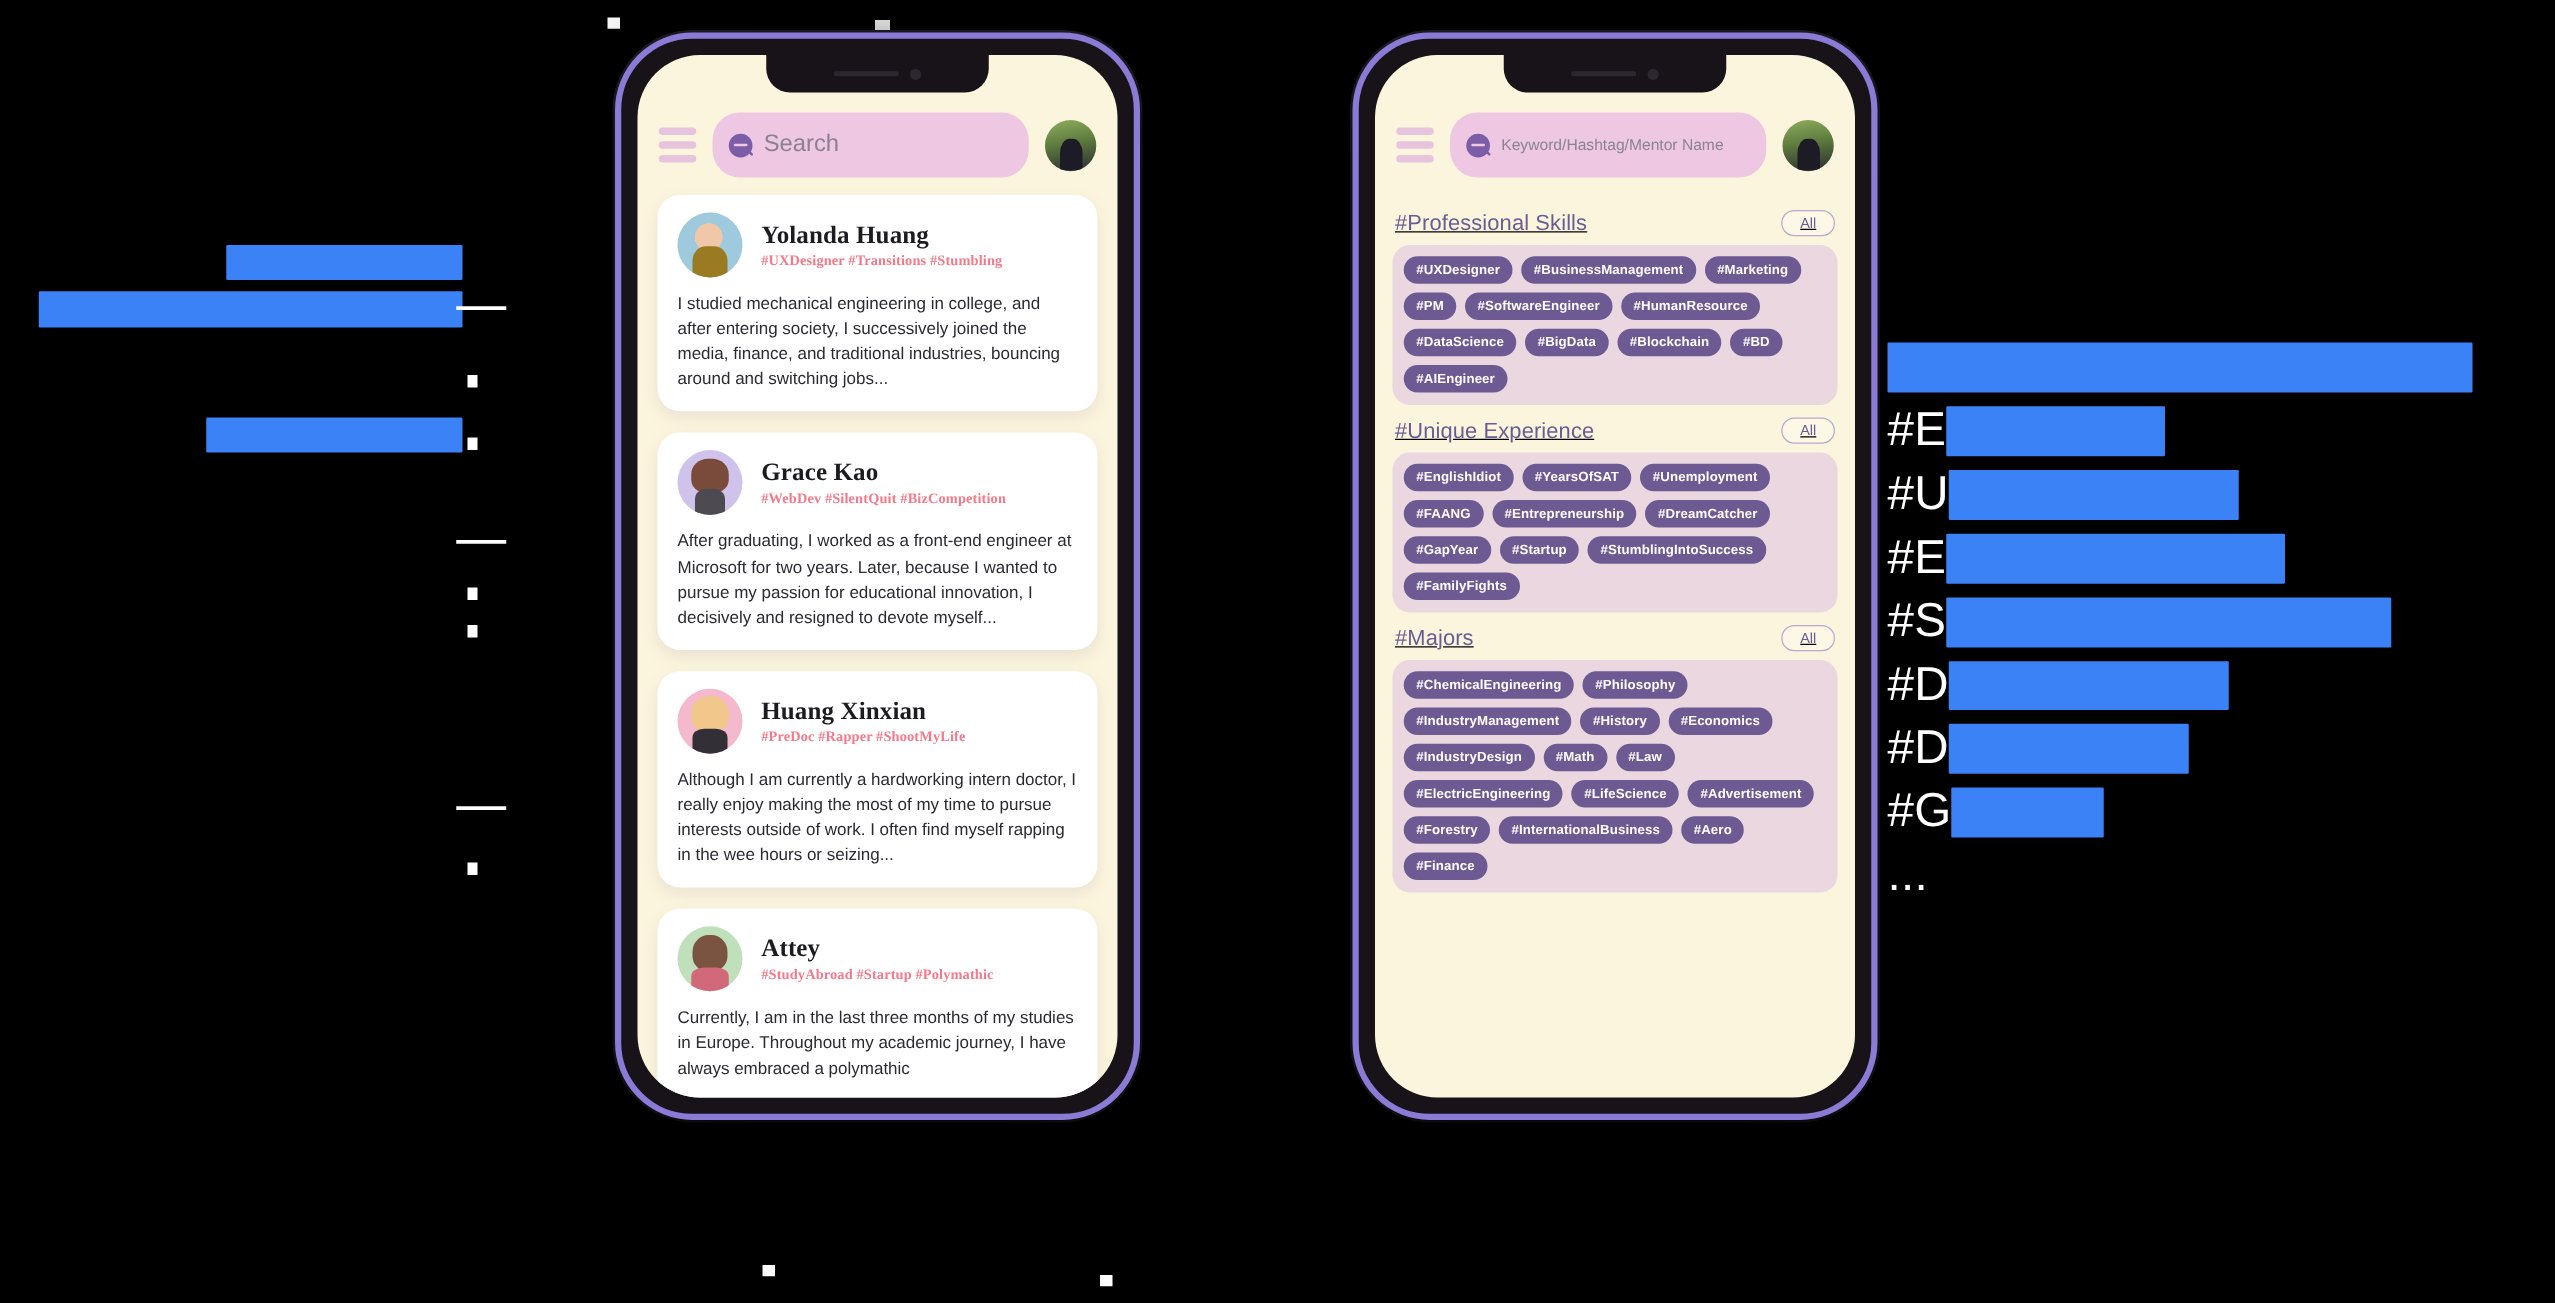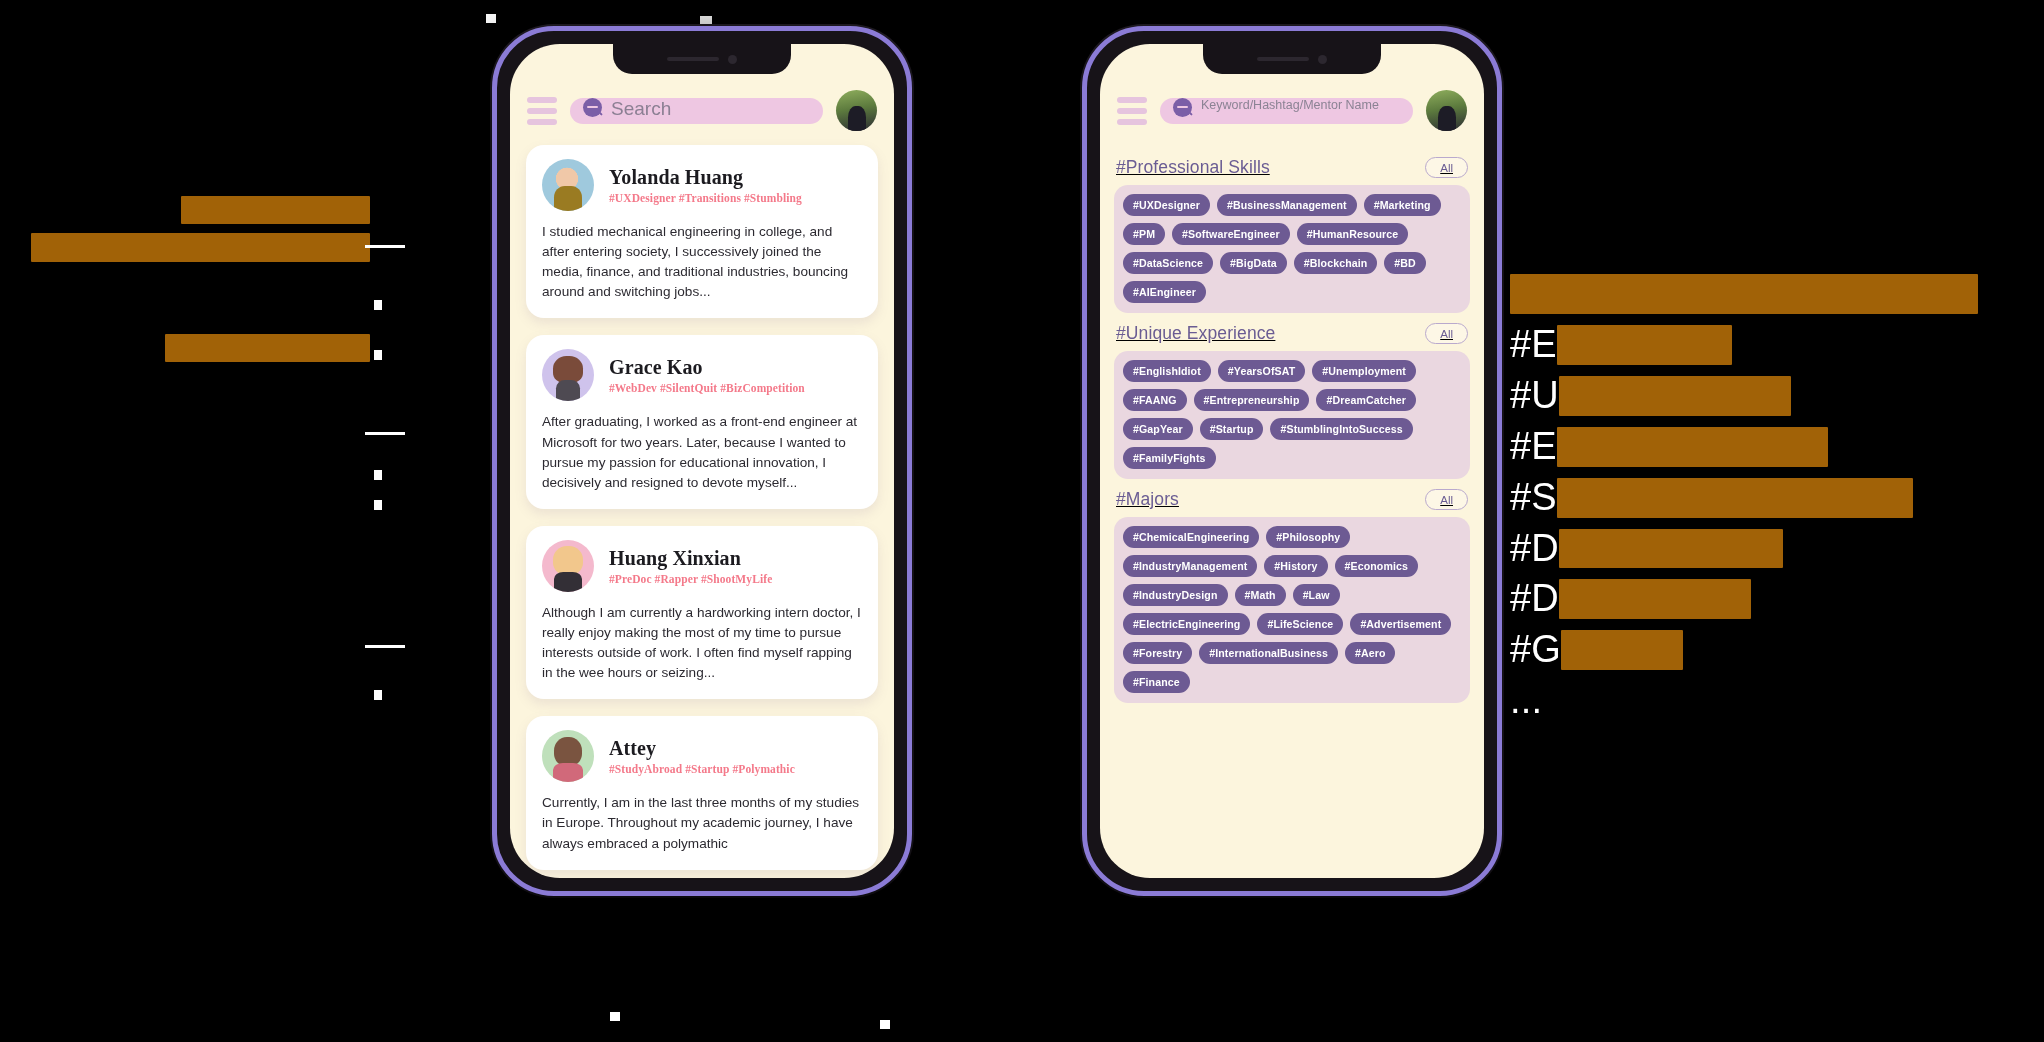--- a/index.html
+++ b/index.html
@@ -10,21 +10,21 @@
   }
   #stage { position: relative; width: 2044px; height: 1042px; background: #000; }
 
   
   .anno-left {
     position: absolute; color: #fff; text-align: right;
     font-size: 27px; line-height: 1.38; font-weight: 700;
     letter-spacing: .2px;
   }
   .anno-left .ln { display: block; white-space: nowrap; }
-  .redact { color: transparent; background: #a16207; border-radius: 1px;
+  .redact { color: transparent; background: #3b82f6; border-radius: 1px;
             display: inline-block; line-height: 1.05; padding: 0 1px; }
 
   .conn {
     position: absolute; height: 3px; background: #fff;
   }
   .dot { position: absolute; background:#fff; }
 
   
   .anno-right {
     position: absolute; color: #fff; text-align: left;
@@ -58,22 +58,22 @@
   .notch .cam { width: 9px; height: 9px; border-radius: 50%; background: #2c272f; }
 
   
   .app-head {
     display: flex; align-items: center; gap: 13px;
     padding: 46px 17px 10px 17px;
   }
   .hamburger { display: flex; flex-direction: column; gap: 5px; flex: 0 0 auto; cursor: pointer; }
   .hamburger span { display: block; width: 30px; height: 6px; border-radius: 4px; background: #e6c4de; }
   .searchbar {
-    flex: 1 1 auto; height: 26px; border-radius: 22px; background: #eec7e2;
-    display: flex; align-items: flex-start; gap: 9px; padding: 0 13px;
+    flex: 1 1 auto; height: 52px; border-radius: 22px; background: #eec7e2;
+    display: flex; align-items: center; gap: 9px; padding: 0 13px;
   }
   .search-ico {
     width: 19px; height: 19px; border-radius: 50%;
     background: #7b5ea7; position: relative; flex: 0 0 auto;
   }
   .search-ico:before {
     content:""; position:absolute; left:4px; top:8px; width:11px; height:2px;
     background:#eec7e2; border-radius:2px;
   }
   .search-ico:after {

